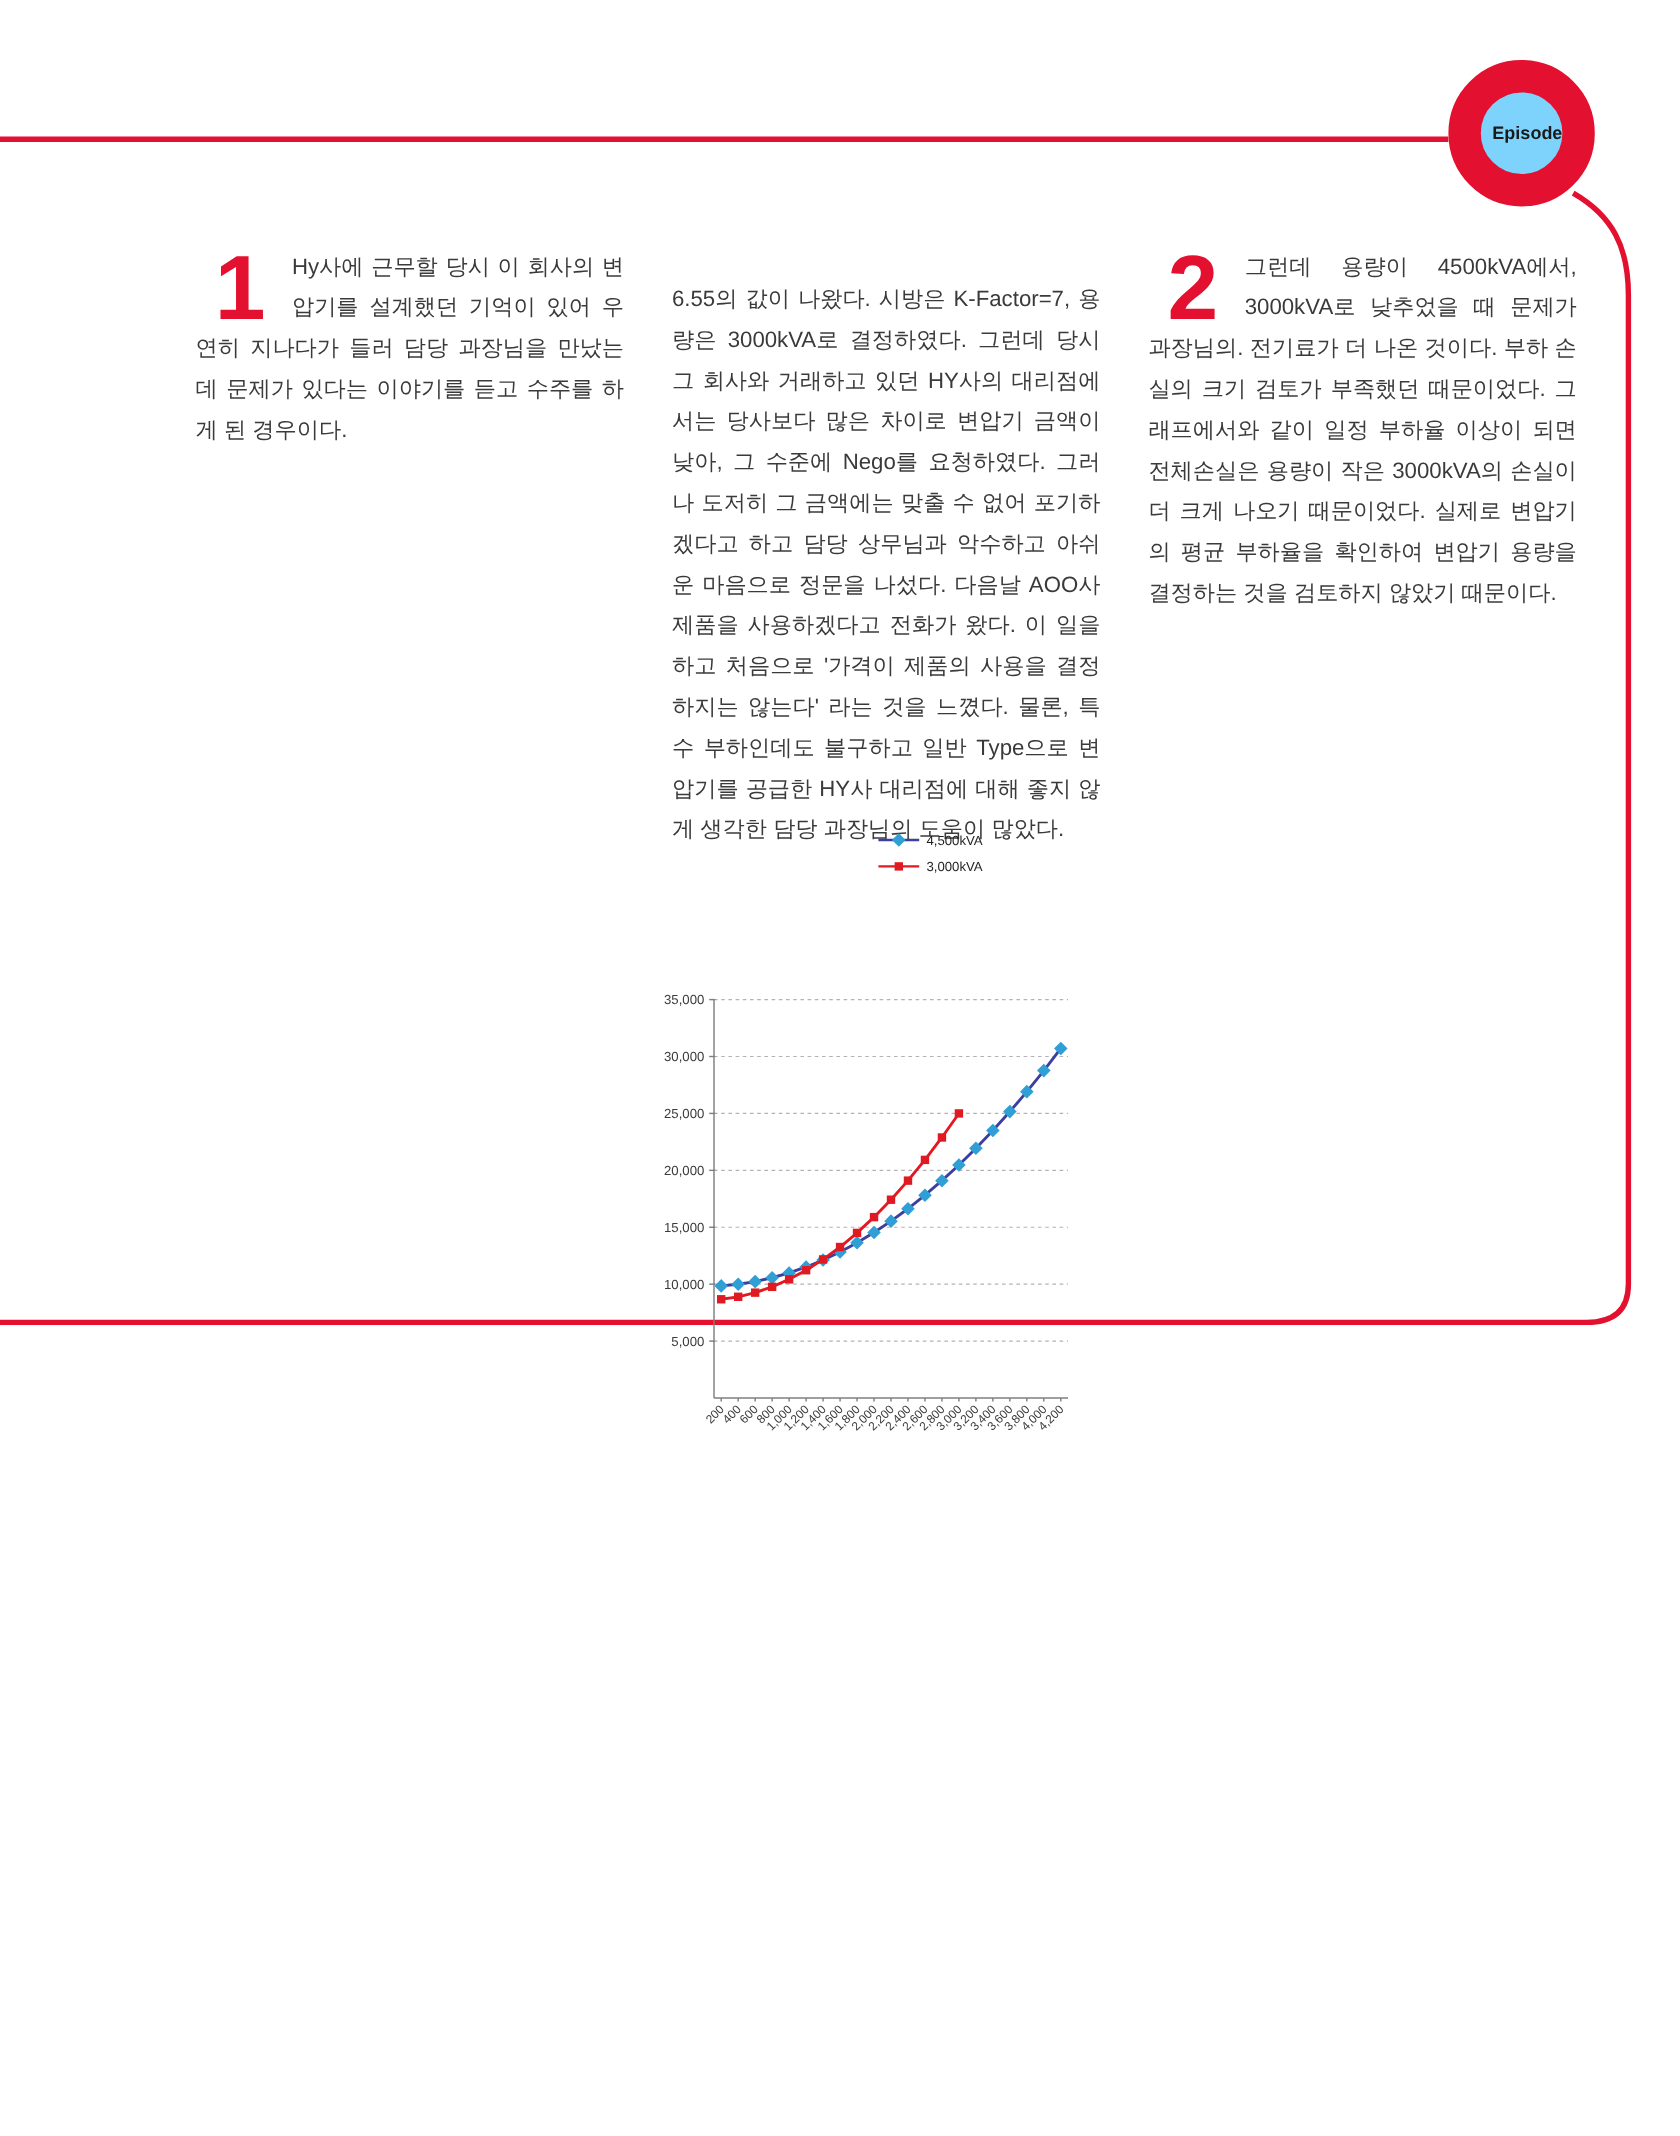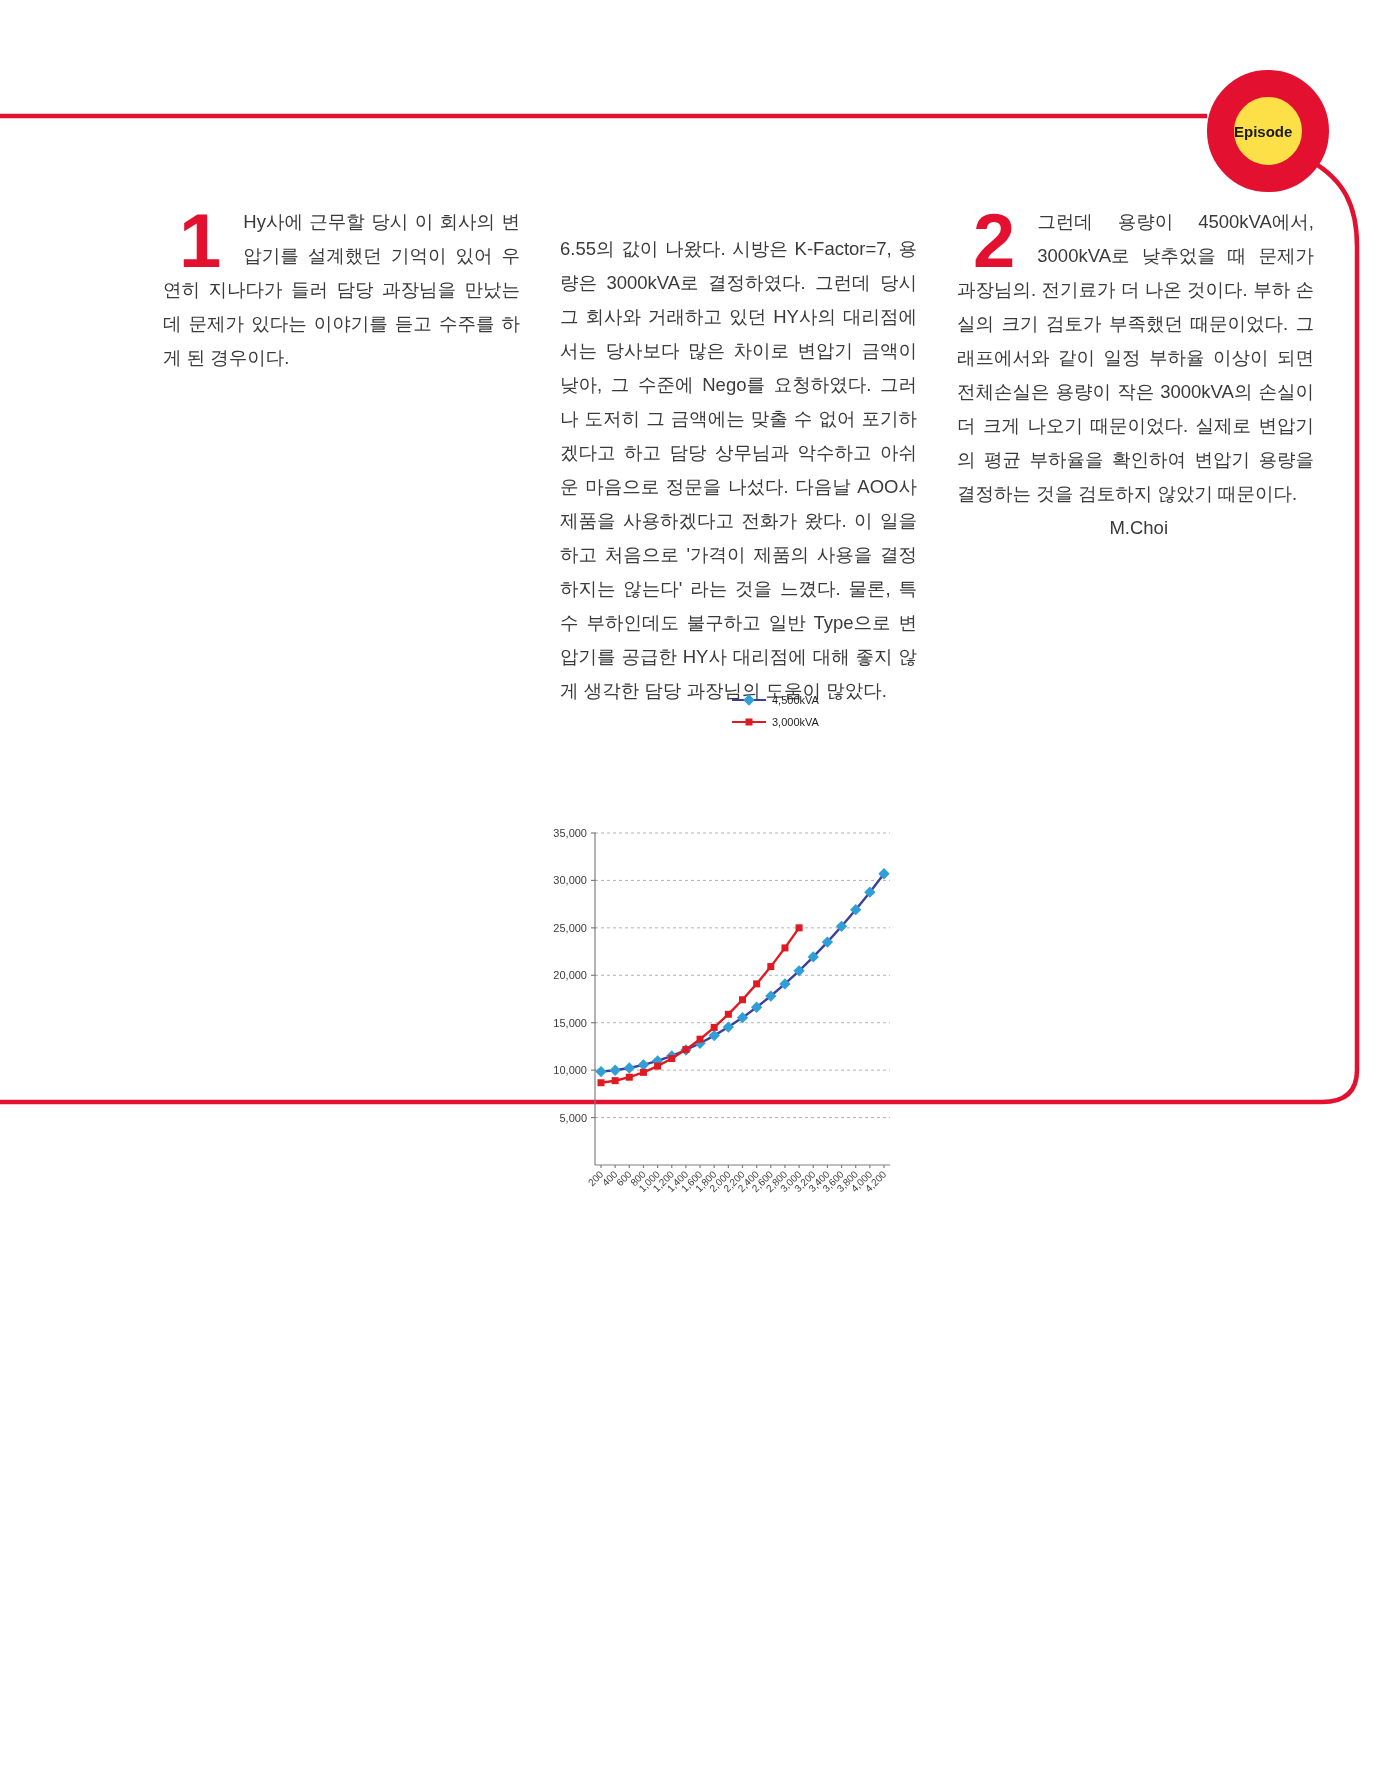--- a/index.html
+++ b/index.html
@@ -2,23 +2,23 @@
 <html><head>
 <meta charset="utf-8">
 <style>
   html,body{margin:0;padding:0;background:#fff;}
   .page{
     position:relative;width:1400px;height:1780px;background:#ffffff;
     font-family:"Liberation Sans","DejaVu Sans",sans-serif;overflow:hidden;
   }
   .frame-svg{position:absolute;left:0;top:0;}
   .badge{
-    position:absolute;left:1207px;top:70px;width:122px;height:122px;
+    position:absolute;left:1207px;top:50px;width:122px;height:122px;
     box-sizing:border-box;border:27px solid #e3102f;border-radius:50%;
-    background:#fde047;display:flex;align-items:center;justify-content:flex-start;
+    background:#7dd3fc;display:flex;align-items:center;justify-content:flex-end;
   }
   .badge span{font-size:15px;font-weight:bold;color:#1a1a1a;letter-spacing:0px;}
   .col{
     position:absolute;top:205px;width:357px;
     font-size:18.5px;line-height:34px;color:#3a3a3a;
     text-align:justify;word-break:normal;
   }
   .col-1{left:163px;} .col-2{left:560px;margin-top:27px;} .col-3{left:957px;}
   .col p{margin:0;}
   .gap-top{margin-top:36px;}
@@ -52,21 +52,20 @@
   <div class="col col-1">
     <p><span class="dropcap">1</span><span>Hy사에 근무할 당시 이 회사의 변압기를 설계했던 기억이 있어 우연히 지나다가 들러 담당 과장님을 만났는데 문제가 있다는 이야기를 듣고 수주를 하게 된 경우이다.</span></p>
   </div>
 
   <div class="col col-2">
     <p>6.55의 값이 나왔다. 시방은 K-Factor=7, 용량은 3000kVA로 결정하였다. 그런데 당시 그 회사와 거래하고 있던 HY사의 대리점에서는 당사보다 많은 차이로 변압기 금액이 낮아, 그 수준에 Nego를 요청하였다. 그러나 도저히 그 금액에는 맞출 수 없어 포기하겠다고 하고 담당 상무님과 악수하고 아쉬운 마음으로 정문을 나섰다. 다음날 AOO사 제품을 사용하겠다고 전화가 왔다. 이 일을 하고 처음으로 '가격이 제품의 사용을 결정하지는 않는다' 라는 것을 느꼈다. 물론, 특수 부하인데도 불구하고 일반 Type으로 변압기를 공급한 HY사 대리점에 대해 좋지 않게 생각한 담당 과장님의 도움이 많았다.</p>
   </div>
 
   <div class="col col-3">
     <p><span class="dropcap">2</span><span>그런데 용량이 4500kVA에서, 3000kVA로 낮추었을 때 문제가 과장님의. 전기료가 더 나온 것이다. 부하 손실의 크기 검토가 부족했던 때문이었다. 그래프에서와 같이 일정 부하율 이상이 되면 전체손실은 용량이 작은 3000kVA의 손실이 더 크게 나오기 때문이었다. 실제로 변압기의 평균 부하율을 확인하여 변압기 용량을 결정하는 것을 검토하지 않았기 때문이다.</span></p>
-    <p class="signature">M.Choi</p>
   </div>
 
   <div class="chart">
     <svg id="chart-svg" width="460" height="530" viewBox="0 0 460 530">
         <line x1="115" x2="410" y1="437.57142857142856" y2="437.57142857142856" class="grid" stroke-dasharray="3 3"></line>
         <line x1="111" x2="116" y1="437.57142857142856" y2="437.57142857142856" class="axis"></line>
         <text x="107" y="441.57142857142856" class="ylab" text-anchor="end">5,000</text>
         <line x1="115" x2="410" y1="390.1428571428571" y2="390.1428571428571" class="grid" stroke-dasharray="3 3"></line>
         <line x1="111" x2="116" y1="390.1428571428571" y2="390.1428571428571" class="axis"></line>
         <text x="107" y="394.1428571428571" class="ylab" text-anchor="end">10,000</text>

